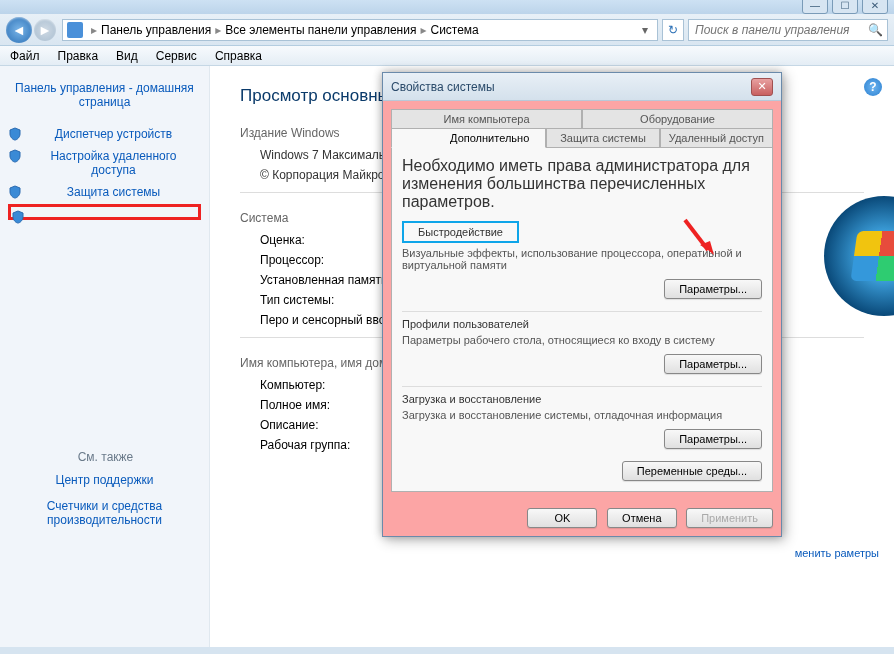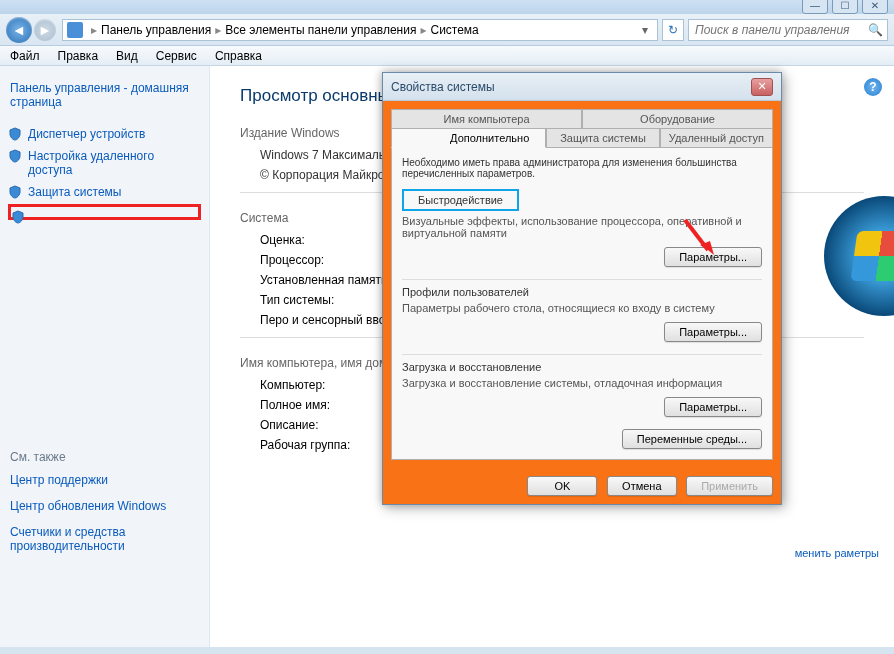--- a/index.html
+++ b/index.html
@@ -18,21 +18,21 @@
 .bcdrop { width: 16px; text-align: center; color: #666; }
 .refresh { width: 22px; height: 22px; border: 1px solid #a9c2d6; background: #fff; display: flex; align-items: center; justify-content: center; color: #2a6fb5; margin-right: 4px; }
 .search { width: 200px; height: 22px; background: #fff; border: 1px solid #a9c2d6; display: flex; align-items: center; }
 .search input { border: none; flex: 1; padding: 0 6px; color: #888; font-style: italic; outline: none; }
 .search .sicon { width: 22px; text-align: center; color: #2a6fb5; }
 
 .menubar { height: 20px; background: linear-gradient(#f7fafd, #e4edf5); border-bottom: 1px solid #c5d7e5; display: flex; align-items: center; padding: 0 10px; }
 .menubar span { margin-right: 18px; }
 
 .body { display: flex; height: 581px; background: #fff; }
-.sidebar { width: 210px; background: #f1f5fa; padding: 12px 8px; border-right: 1px solid #e0e8ef; }
+.sidebar { width: 210px; background: #f1f5fa; padding: 12px 8px; border-right: 1px solid #e0e8ef; text-align: center; }
 .sblink { color: #0a5bbc; padding: 3px 2px 3px 20px; position: relative; margin-bottom: 2px; }
 .sblink.home { padding-left: 2px; margin-bottom: 12px; }
 .sblink.hl { border: 3px solid #e22; padding: 5px 2px 5px 20px; margin-top: 2px; }
 .shield { position: absolute; left: 0; top: 3px; width: 14px; height: 14px; }
 .shield svg { width: 14px; height: 14px; }
 .seealso { margin-top: 230px; }
 .seealso .hdr { color: #6a7a8a; margin-bottom: 6px; padding-left: 2px; }
 .seealso .sblink { padding-left: 2px; margin-bottom: 6px; }
 
 .main { flex: 1; padding: 20px 30px; position: relative; background: #fff; }
@@ -41,32 +41,32 @@
 .main .row { margin: 6px 0 6px 20px; color: #333; }
 .main .lbl { display: inline-block; width: 170px; color: #000000; }
 .main .val { color: #000; }
 .helpicon { position: absolute; right: 12px; top: 12px; width: 18px; height: 18px; border-radius: 50%; background: radial-gradient(#6eb5f0, #2a7fd0); color: #fff; text-align: center; line-height: 18px; font-weight: bold; }
 .logoarea { position: absolute; right: 0; top: 130px; width: 70px; height: 120px; overflow: hidden; }
 .winlogo { width: 120px; height: 120px; border-radius: 50%; background: radial-gradient(#3a9bd6 30%, #0a4a7a 70%); position: relative; }
 .winlogo::after { content:""; position:absolute; left:30px; top:35px; width:50px; height:50px; background: conic-gradient(#e74c3c 0 90deg, #2ecc71 90deg 180deg, #3498db 180deg 270deg, #f1c40f 270deg 360deg); border-radius:6px; transform: skewX(-8deg); }
 .link-right { position: absolute; right: 15px; top: 480px; color: #0a5bbc; font-size: 11px; text-align: left; line-height: 14px; }
 hr.sep { border: none; border-top: 1px solid #ddd; margin: 10px 0; }
 
-.dialog { position: absolute; left: 382px; top: 72px; width: 400px; background: #f97316; border: 1px solid #6a8aaa; box-shadow: 3px 3px 12px rgba(0,0,0,.3), -1px -1px 8px rgba(0,0,0,.2); }
+.dialog { position: absolute; left: 382px; top: 72px; width: 400px; background: #fca5a5; border: 1px solid #6a8aaa; box-shadow: 3px 3px 12px rgba(0,0,0,.3), -1px -1px 8px rgba(0,0,0,.2); }
 .dlgtitle { height: 28px; background: linear-gradient(#e8eff6, #d4e1ec); display: flex; align-items: center; padding: 0 8px; border-bottom: 1px solid #b8c8d8; }
 .dlgtitle span { flex: 1; color: #2a4a6a; }
 .dlgclose { width: 22px; height: 18px; background: linear-gradient(#e8a0a0, #c86060); border: 1px solid #a05050; border-radius: 3px; text-align: center; color: #fff; font-size: 11px; line-height: 15px; }
 .dlgbody { padding: 8px; }
 .tabrow { display: flex; }
 .tab { flex: 1; background: linear-gradient(#f8f8f8, #e8e8e8); border: 1px solid #b0b0b0; padding: 3px 6px; text-align: center; font-size: 11px; }
 .tab.inactive { background: #e4e4e4; color: #555; }
 .tab.active { background: #f8f8f8; border-bottom: 1px solid #f8f8f8; position: relative; z-index: 2; padding-left: 48px; }
 .tabrow2 { margin-top: -1px; }
 .tabcontent { border: 1px solid #b0b0b0; border-top: none; background: #f8f8f8; padding: 10px; margin-top: -1px; }
-.note { font-size: 10px; color: #333; margin-bottom: 10px; }
+.note { font-size: 16px; color: #333; margin-bottom: 10px; }
 .group { margin-bottom: 12px; border-top: 1px solid #ddd; padding-top: 6px; }
 .group.first { border-top: none; padding-top: 0; }
 .grptitle { font-size: 11px; color: #333; margin-bottom: 4px; }
 .grptitle.hl { border: 2px solid #0ea5e9; padding: 3px 14px; display: inline-block; }
 .grpdesc { font-size: 11px; color: #555; margin-bottom: 8px; }
 .btnrow { text-align: right; }
 .winbutton { background: linear-gradient(#f8f8f8, #e0e0e0); border: 1px solid #888; border-radius: 3px; padding: 3px 14px; font-size: 11px; box-shadow: 0 1px 1px rgba(0,0,0,.1); }
 .winbutton:disabled { color: #aaa; }
 .dlgbtns { text-align: right; padding: 8px; }
 .dlgbtns .winbutton { margin-left: 6px; min-width: 70px; }
@@ -136,21 +136,20 @@
       <span>Защита системы</span>
     </div>
     <div class="sblink hl">
       <span class="shield"><svg viewBox="0 0 14 14">
             <path d="M7 1 L12 3 L12 7 C12 10 9 13 7 13 C5 13 2 10 2 7 L2 3 Z" fill="#3a8ad6" stroke="#2a6ab0"></path>
           </svg></span>
     </div>
     <div class="seealso">
       <div class="hdr">См. также</div>
       <div class="sblink">Центр поддержки</div>
-      <div class="sblink">Центр обновления Windows</div>
       <div class="sblink">Счетчики и средства производительности</div>
     </div>
   </div>
 
   <div class="main">
     <div class="helpicon">?</div>
     <h1>Просмотр основных</h1>
     <div class="sect">Издание Windows</div>
     <div class="row">Windows 7 Максималь</div>
     <div class="row">© Корпорация Майкрос</div>

